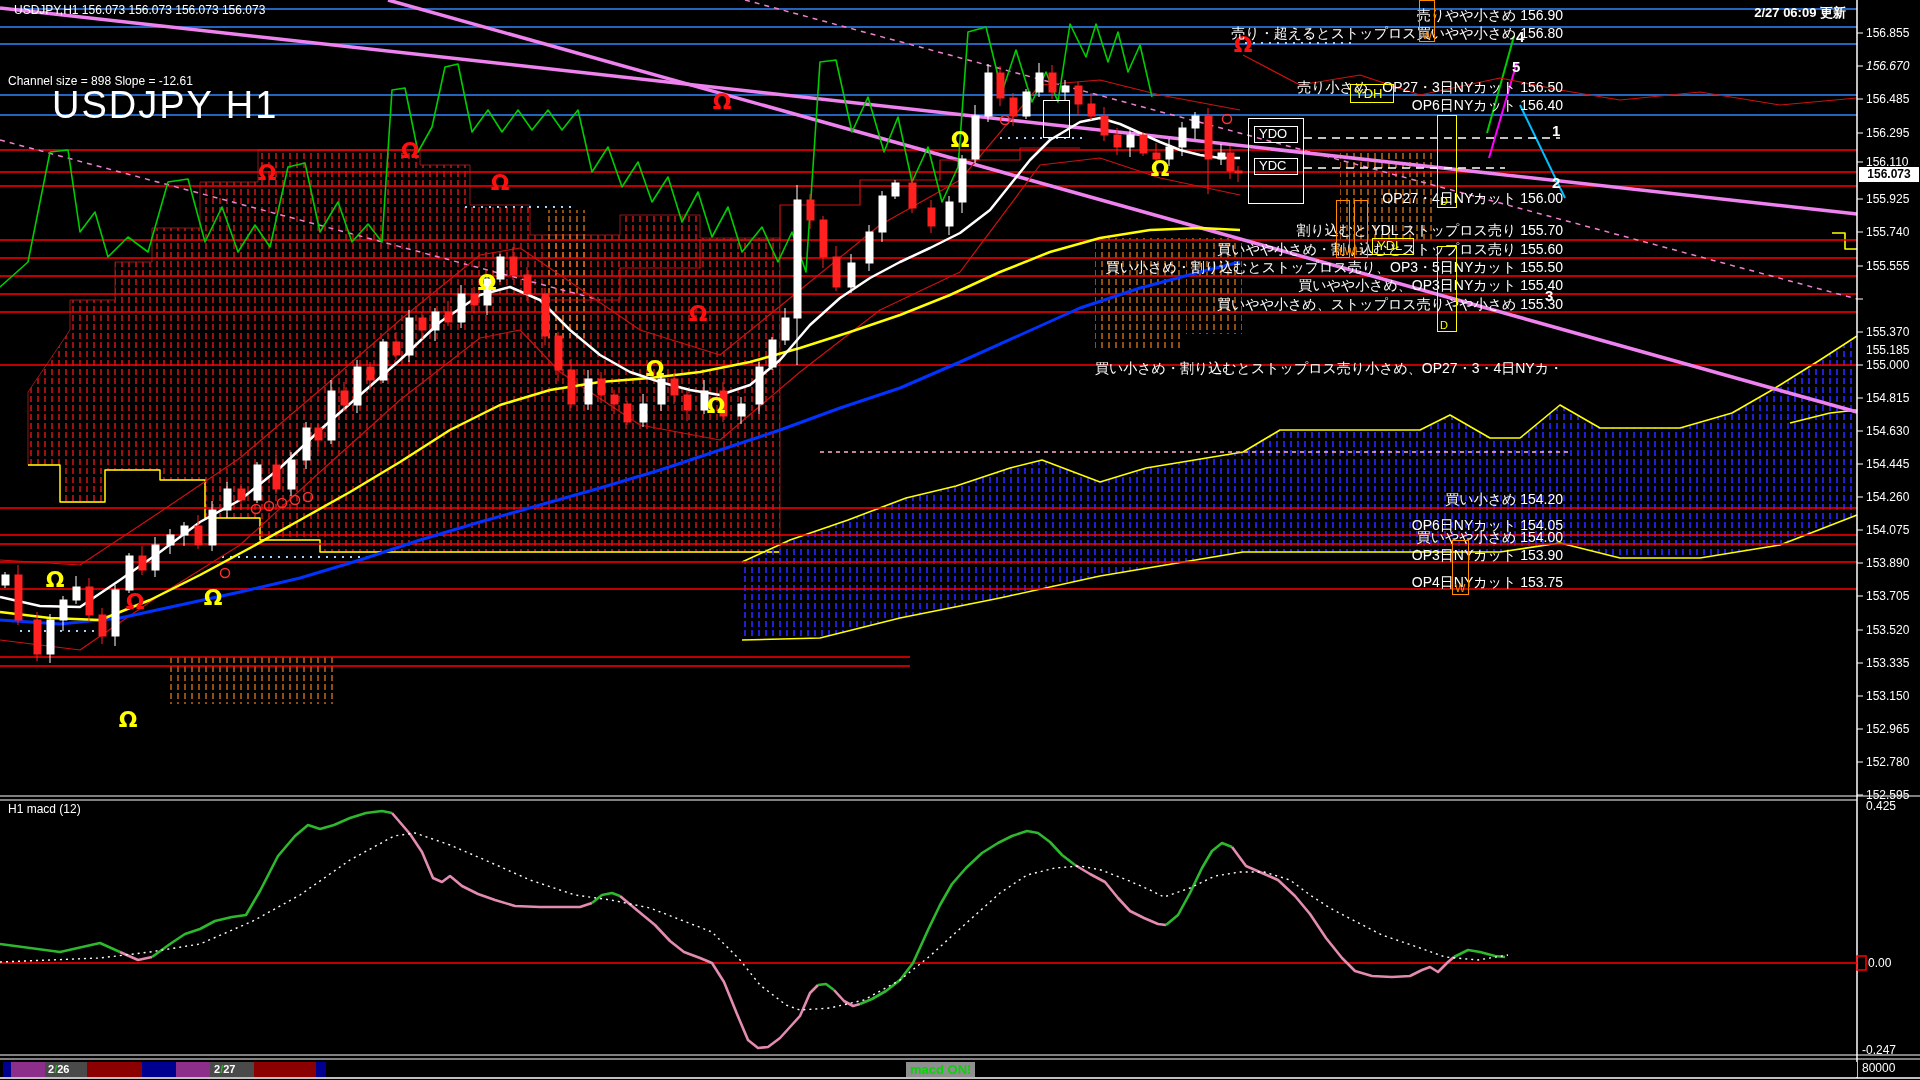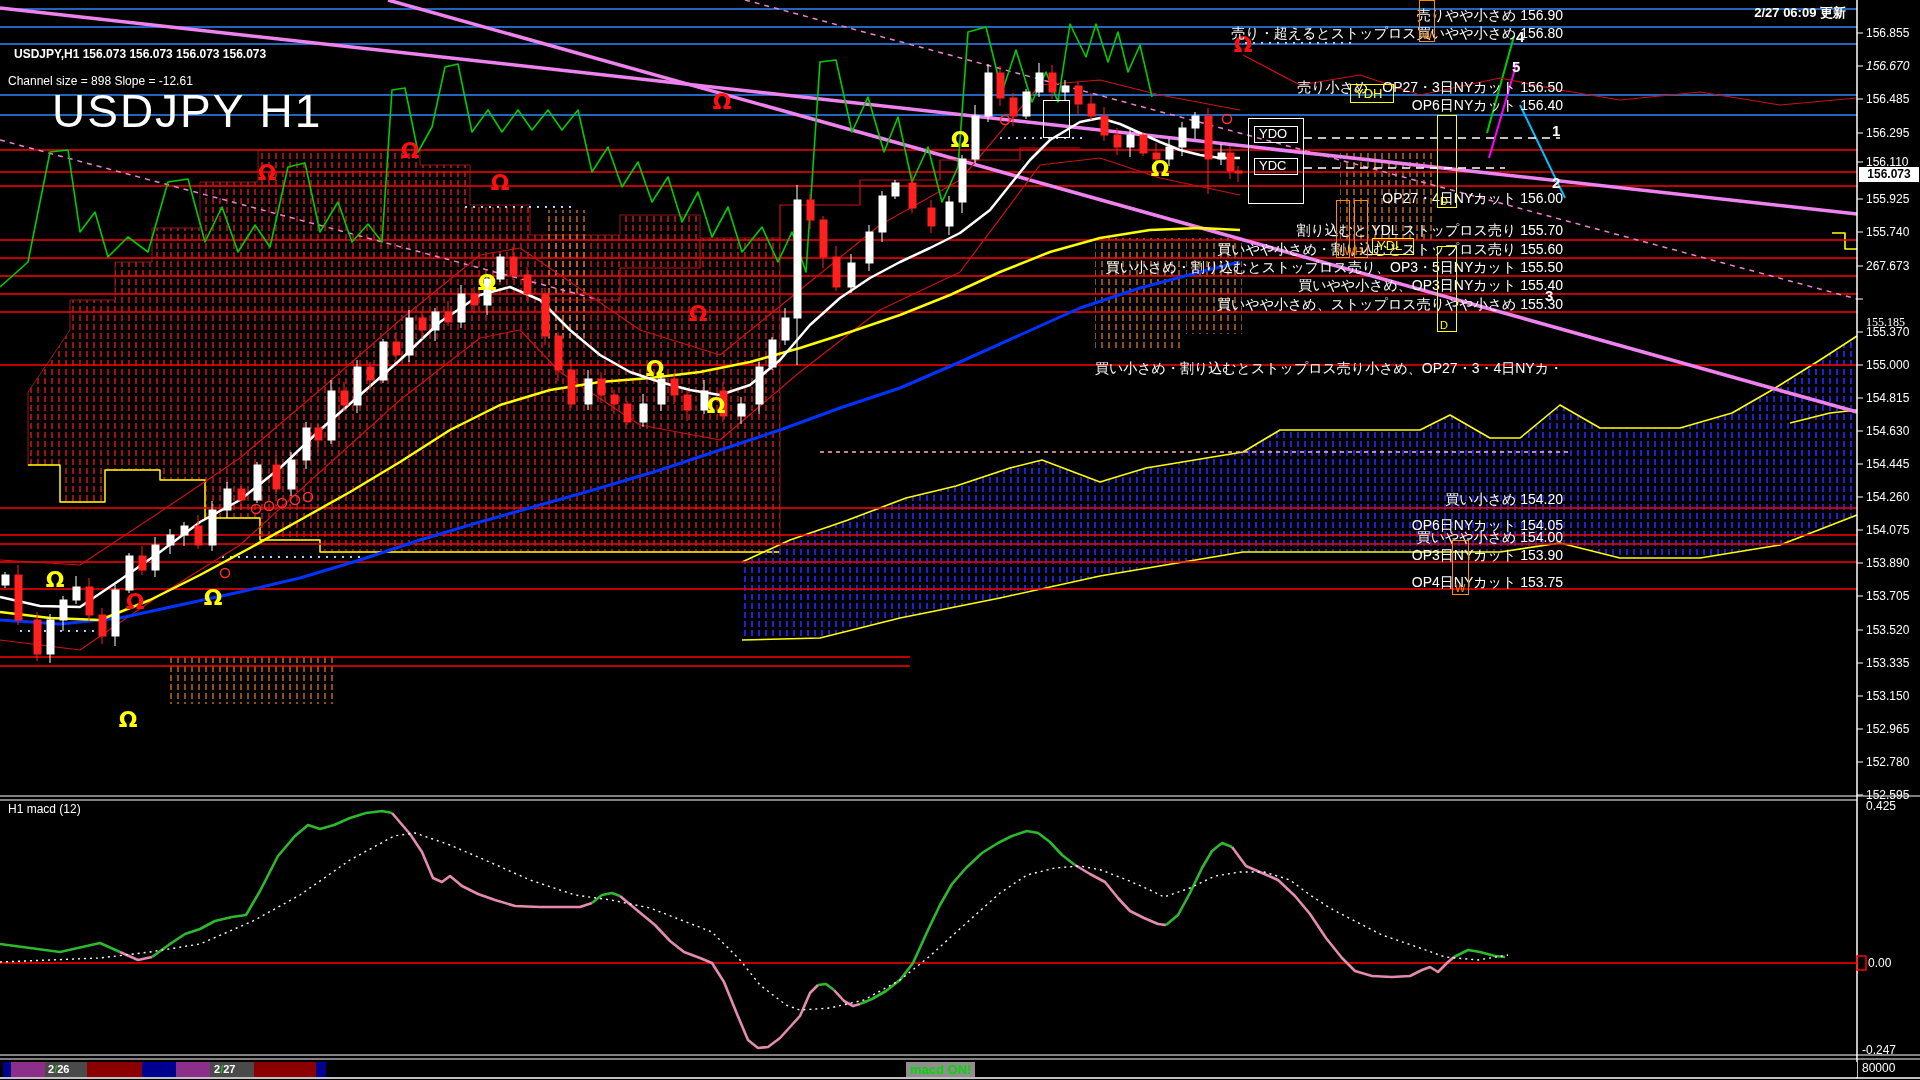--- a/index.html
+++ b/index.html
@@ -6,22 +6,22 @@
   #win{position:relative;width:1920px;height:1080px;background:#000;overflow:hidden;
        font-family:"Liberation Sans","DejaVu Sans",sans-serif;}
   #chart-svg{position:absolute;left:0;top:0;}
   #overlay{position:absolute;left:0;top:0;width:1920px;height:1080px;pointer-events:none;}
   .txt{position:absolute;white-space:nowrap;color:#fff;}
   .ann{font-size:14px;text-align:right;}
   .axis-lab{font-size:12px;color:#fff;}
   .wave{font-size:15px;font-weight:bold;}
   .lbox{position:absolute;box-sizing:border-box;}
   .lbox span{position:absolute;left:2px;bottom:0;font-size:11px;}
-  #watermark{font-size:46px;letter-spacing:2px;color:#fff;}
-  #symbol-line{font-size:12px;font-weight:bold;margin-top:44px;}
+  #watermark{font-size:38px;letter-spacing:2px;color:#fff;}
+  #symbol-line{font-size:12px;font-weight:normal;}
   #channel-info{font-size:12px;}
   #update-time{font-size:13px;font-weight:bold;}
   #macd-label{font-size:12px;}
   #macd-on{position:absolute;background:#8f8f8f;color:#00d800;font-size:13px;font-weight:bold;padding:0 4px;}
   #cur-badge{position:absolute;background:#fff;color:#000;font-size:12px;font-weight:bold;
              width:60px;text-align:center;height:15px;line-height:15px;}
   .date-lab{font-size:11px;font-weight:bold;color:#fff;}
   .date-lab i{color:#18c018;font-style:normal;}
 </style>
 </head>
@@ -369,23 +369,23 @@
     <div class="txt axis-lab" style="left:1868px;top:956px">0.00</div>
     <div class="txt axis-lab" style="left:1862px;top:1043px">-0.247</div>
     <div class="txt axis-lab" style="left:1862px;top:1061px">80000</div>
   <div class="txt axis-lab" style="left: 1866px; top: 26px;">156.855</div>
       <div class="txt axis-lab" style="left: 1866px; top: 59px; font-style: italic;">156.670</div>
       <div class="txt axis-lab" style="left: 1866px; top: 92px;">156.485</div>
       <div class="txt axis-lab" style="left: 1866px; top: 126px;">156.295</div>
       <div class="txt axis-lab" style="left: 1866px; top: 155px;">156.110</div>
       <div class="txt axis-lab" style="left: 1866px; top: 192px;">155.925</div>
       <div class="txt axis-lab" style="left: 1866px; top: 225px;">155.740</div>
-      <div class="txt axis-lab" style="left: 1866px; top: 259px;">267.673</div>
+      <div class="txt axis-lab" style="left: 1866px; top: 259px;">155.555</div>
       <div class="txt axis-lab" style="left: 1866px; top: 292px; margin-top: 33px;">155.370</div>
-      <div class="txt axis-lab" style="left: 1866px; top: 315px; font-family: Liberation Serif, serif;">155.185</div>
+      <div class="txt axis-lab" style="left: 1866px; top: 343px;">155.185</div>
       <div class="txt axis-lab" style="left: 1866px; top: 358px;">155.000</div>
       <div class="txt axis-lab" style="left: 1866px; top: 391px;">154.815</div>
       <div class="txt axis-lab" style="left: 1866px; top: 424px;">154.630</div>
       <div class="txt axis-lab" style="left: 1866px; top: 457px;">154.445</div>
       <div class="txt axis-lab" style="left: 1866px; top: 490px;">154.260</div>
       <div class="txt axis-lab" style="left: 1866px; top: 523px;">154.075</div>
       <div class="txt axis-lab" style="left: 1866px; top: 556px;">153.890</div>
       <div class="txt axis-lab" style="left: 1866px; top: 589px;">153.705</div>
       <div class="txt axis-lab" style="left: 1866px; top: 623px;">153.520</div>
       <div class="txt axis-lab" style="left: 1866px; top: 656px;">153.335</div>

